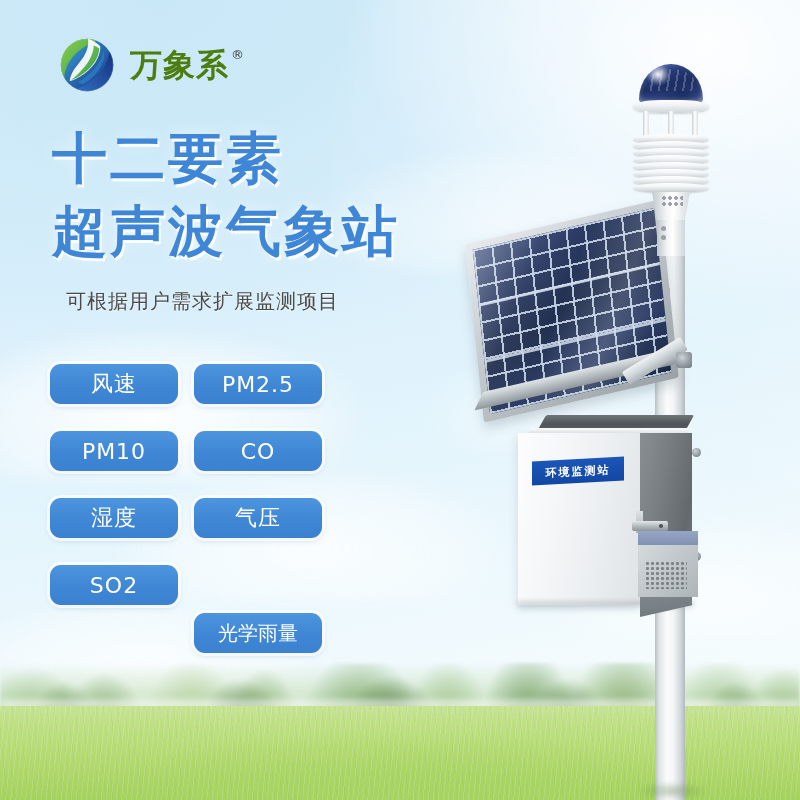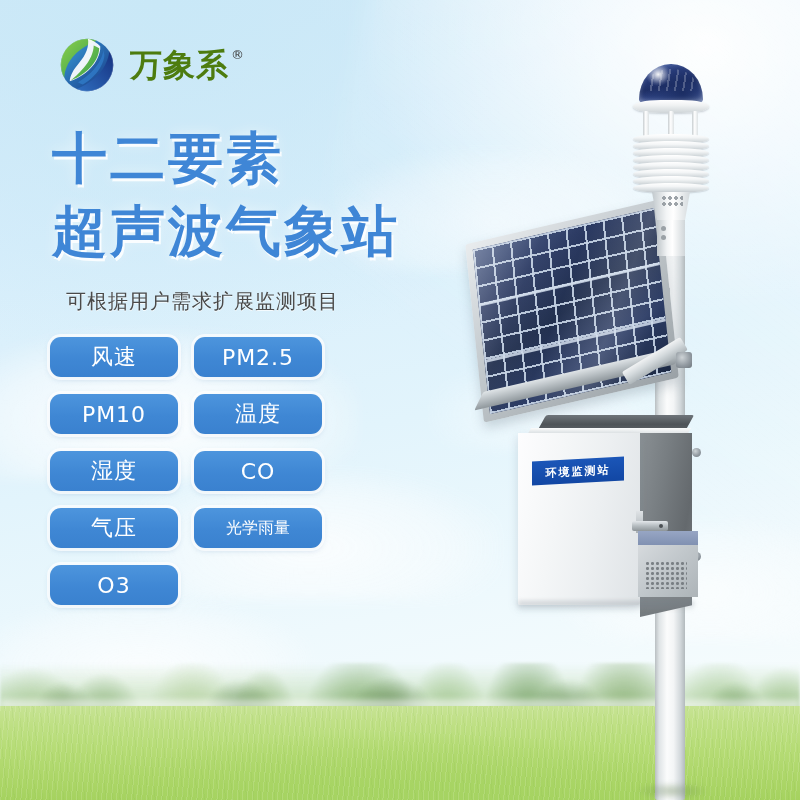--- a/index.html
+++ b/index.html
@@ -127,39 +127,39 @@
   .subhead {
     position:absolute; left:54px; top:288px;
     font-family:"DejaVu Sans", sans-serif;
     font-size:20px; color:#4a4a4a; letter-spacing:1px;
     text-shadow:0 1px 0 rgba(255,255,255,.7);
     margin-left:12px;
   }
 
   
   .badge-grid {
-    position:absolute; left:50px; top:337px;
+    position:absolute; left:50px; top:364px;
     display:grid;
     grid-template-columns:128px 128px;
-    gap:17px 16px;
+    gap:27px 16px;
     text-align:right;
   }
   .badge {
     height:40px;
     border-radius:11px;
     background:linear-gradient(180deg,#4d95dd 0%,#3f87d4 55%,#3a81cf 100%);
     color:#ffffff;
     font-family:"DejaVu Sans", sans-serif;
     font-size:22px;
     display:flex; align-items:center; justify-content:center;
     box-shadow:0 0 0 3px rgba(255,255,255,.72), 0 2px 6px rgba(60,110,165,.28);
     letter-spacing:1px;
     white-space:nowrap;
   }
-  .badge.small { font-size:16px; letter-spacing:0; }
+  .badge.small { font-size:20px; letter-spacing:0;margin-top:48px; }
 
   
   .rig { position:absolute; left:0; top:0; width:800px; height:800px; }
 
   
   .pole {
     position:absolute; left:655px; top:172px;
     width:30px; height:628px;
     background:linear-gradient(90deg,#b9bfc2 0%,#dfe4e6 14%,#fbfcfc 40%,#f3f5f6 62%,#d3d9dc 84%,#b3babd 100%);
     border-radius:2px;
@@ -509,21 +509,20 @@
     <span class="l1">十二要素</span>
     <span class="l2">超声波气象站</span>
   </div>
 
   <div class="subhead">可根据用户需求扩展监测项目</div>
 
   <div class="badge-grid">
     <div class="badge">风速</div>
     <div class="badge">PM2.5</div>
     <div class="badge">PM10</div>
-    <div class="badge">温度</div>
+    <div class="badge">CO</div>
     <div class="badge">湿度</div>
-    <div class="badge">CO</div>
     <div class="badge">气压</div>
+    <div class="badge">SO2</div>
     <div class="badge small">光学雨量</div>
-    <div class="badge">O3</div>
   </div>
 
 </div>
 
 </body></html>

